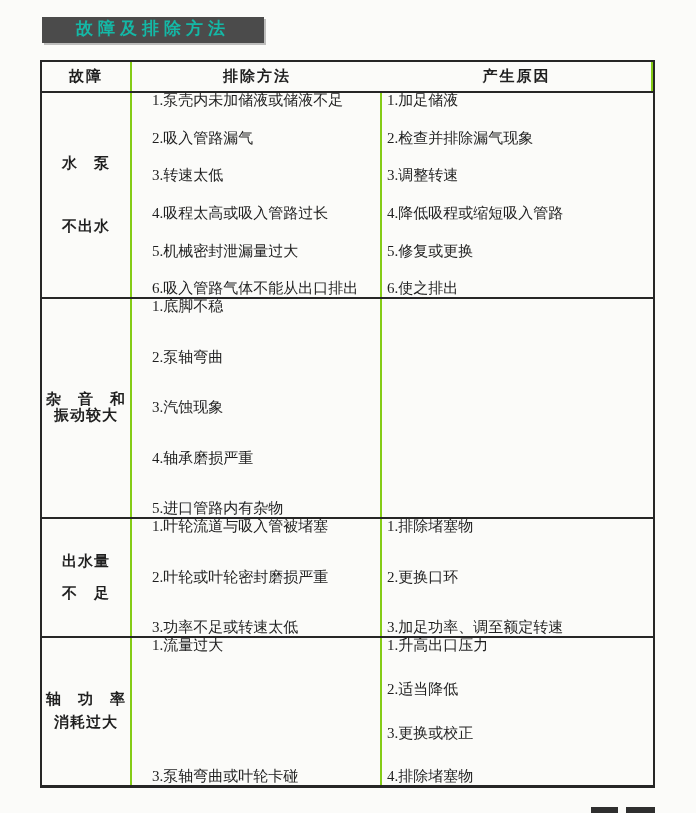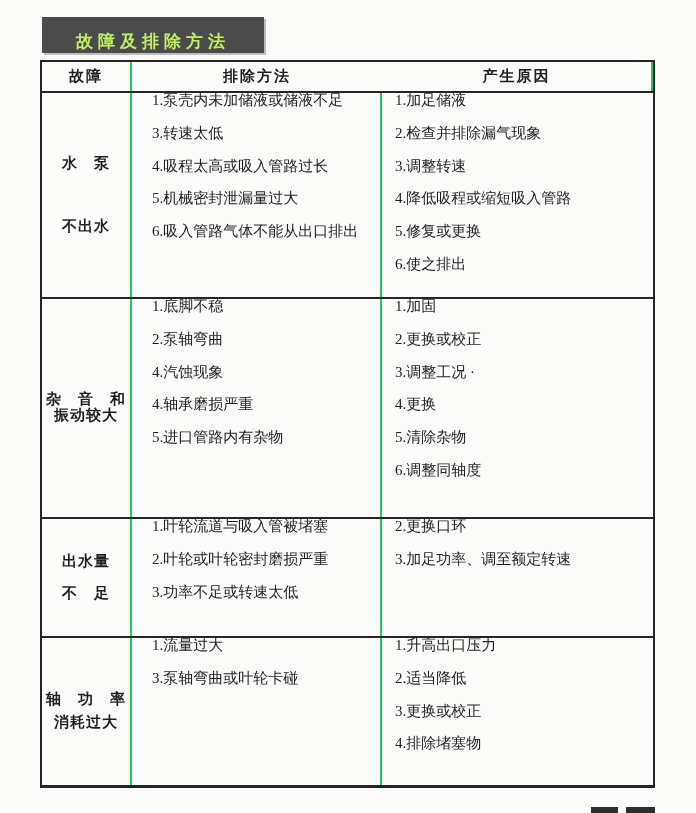--- a/index.html
+++ b/index.html
@@ -5,61 +5,61 @@
   html,body { margin:0; padding:0; }
   body {
     width:696px; height:813px;
     position:relative; overflow:hidden;
     background:#fbfbf9;
     font-family:"Liberation Serif","DejaVu Serif",serif;
     color:#1f1f1f;
   }
   .title-banner {
     position:absolute; left:42px; top:17px;
-    width:222px; height:36px;
-    background:#4b4b4b; color:#bef264;
-    display:flex; align-items:flex-end; justify-content:center;
+    width:222px; height:26px;
+    background:#4b4b4b; color:#14b8a6;
+    display:flex; align-items:flex-start; justify-content:center;
     font-size:17px; font-weight:bold; letter-spacing:5px;
     box-shadow:2px 2px 0 rgba(130,130,130,.5);
   }
   .tbl {
     position:absolute; left:40px; top:60px; width:615px;
     border:2px solid #262626; border-bottom-width:3px;
     box-sizing:border-box;
   }
   .row {
     display:grid; grid-template-columns:90px 250px 1fr;
     box-sizing:border-box; border-bottom:2px solid #262626;
   }
   .row:last-child { border-bottom:none; }
   .header-row { height:31px; }
   .r1 { height:206px; }
   .r2 { height:220px; }
   .r3 { height:119px; }
   .r4 { height:147px; }
   .cell {
-    box-sizing:border-box; border-right:2px solid #22c55e;
+    box-sizing:border-box; border-right:2px solid #84cc16;
     display:flex; font-weight:500;
   }
   .cell.last { border-right:none; }
   .h {
     align-items:center; justify-content:center;
     font-size:15px; font-weight:bold; letter-spacing:2px;
   }
   .fault-cell {
     flex-direction:column; align-items:center; justify-content:center;
     font-size:15px; font-weight:bold; letter-spacing:1px; 
   }
   .g48 { gap:47px; } .g17 { } .g21 { gap:16px; } .g25 { gap:7px; }
   .list-cell {
-    flex-direction:column; justify-content:flex-start;
+    flex-direction:column; justify-content:space-between;
     gap:17px; font-size:15px;
   }
   .cause-cell  { padding-left:20px; }
-  .remedy-cell { padding-left:13px; }
+  .remedy-cell { padding-left:5px; }
   .li { line-height:1.05; white-space:nowrap; }
   .artifact {
     position:absolute; left:591px; top:807px; width:64px; height:6px;
     background:linear-gradient(90deg,#2f2f2f 0 27px,rgba(0,0,0,0) 27px 35px,#2f2f2f 35px 64px);
   }
 </style>
 </head>
 <body>
 
 <div class="title-banner">
@@ -74,20 +74,21 @@
     <div class="cell h">产生原因</div>
   </div>
 
   <div class="row r1">
     <div class="cell fault-cell g48">
       <span class="li">水　泵</span>
       <span class="li">不出水</span>
     </div>
     <div class="cell list-cell cause-cell">
       <span class="li">1.泵壳内未加储液或储液不足</span>
+      <span class="li">2.吸入管路漏气</span>
       <span class="li">3.转速太低</span>
       <span class="li">4.吸程太高或吸入管路过长</span>
       <span class="li">5.机械密封泄漏量过大</span>
       <span class="li">6.吸入管路气体不能从出口排出</span>
     </div>
     <div class="cell list-cell remedy-cell last">
       <span class="li">1.加足储液</span>
       <span class="li">2.检查并排除漏气现象</span>
       <span class="li">3.调整转速</span>
       <span class="li">4.降低吸程或缩短吸入管路</span>
@@ -97,45 +98,38 @@
   </div>
 
   <div class="row r2">
     <div class="cell fault-cell g17">
       <span class="li">杂　音　和</span>
       <span class="li">振动较大</span>
     </div>
     <div class="cell list-cell cause-cell">
       <span class="li">1.底脚不稳</span>
       <span class="li">2.泵轴弯曲</span>
-      <span class="li">4.汽蚀现象</span>
+      <span class="li">3.汽蚀现象</span>
       <span class="li">4.轴承磨损严重</span>
       <span class="li">5.进口管路内有杂物</span>
-    </div>
-    <div class="cell list-cell remedy-cell last">
-      <span class="li">1.加固</span>
-      <span class="li">2.更换或校正</span>
-      <span class="li">3.调整工况 ·</span>
-      <span class="li">4.更换</span>
-      <span class="li">5.清除杂物</span>
-      <span class="li">6.调整同轴度</span>
     </div>
   </div>
 
   <div class="row r3">
     <div class="cell fault-cell g21">
       <span class="li">出水量</span>
       <span class="li">不　足</span>
     </div>
     <div class="cell list-cell cause-cell">
       <span class="li">1.叶轮流道与吸入管被堵塞</span>
       <span class="li">2.叶轮或叶轮密封磨损严重</span>
       <span class="li">3.功率不足或转速太低</span>
     </div>
     <div class="cell list-cell remedy-cell last">
+      <span class="li">1.排除堵塞物</span>
       <span class="li">2.更换口环</span>
       <span class="li">3.加足功率、调至额定转速</span>
     </div>
   </div>
 
   <div class="row r4">
     <div class="cell fault-cell g25">
       <span class="li">轴　功　率</span>
       <span class="li">消耗过大</span>
     </div>

